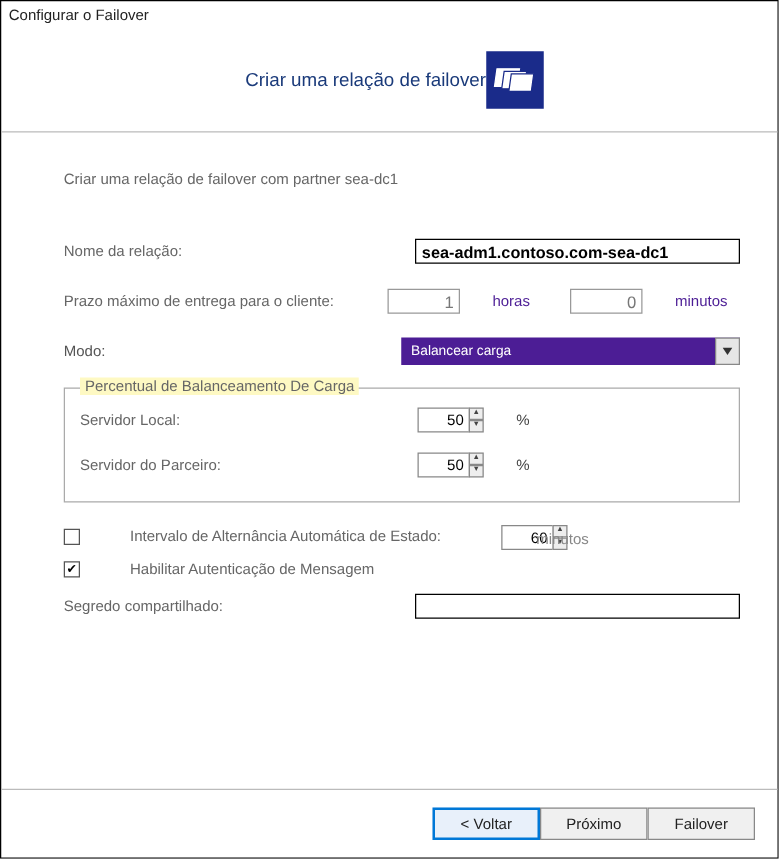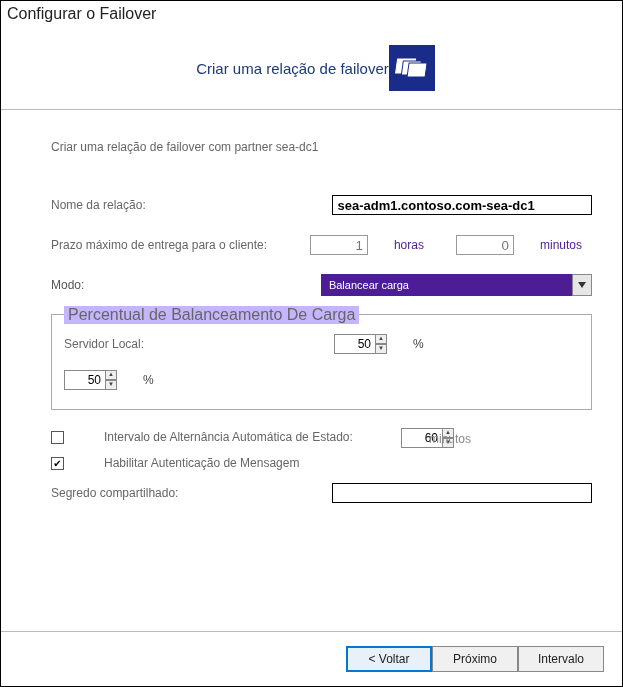--- a/index.html
+++ b/index.html
@@ -17,21 +17,21 @@
   .window {
     width: 623px;
     height: 687px;
     border: 1px solid #000;
     display: flex;
     flex-direction: column;
     background: #fff;
   }
   .titlebar {
     padding: 4px 6px;
-    font-size: 16px;
+    font-size: 12px;
     color: #222;
   }
   .header {
     display: flex;
     align-items: center;
     justify-content: center;
     padding: 18px 20px 18px 28px;
     border-bottom: 1px solid #bbb;
   }
   .header-title {
@@ -119,25 +119,25 @@
   }
   .group {
     border: 1px solid #aaa;
     margin: 0 0 20px 0;
     padding: 0 12px 18px 12px;
     position: relative;
   }
   .group-title {
     position: relative;
     top: -9px;
-    background: #c4b5fd;
+    background: #fef9c3;
     display: inline-block;
     padding: 0 4px;
     color: #666;
-    font-size: 16px;
+    font-size: 12px;
   }
   .group .row { margin-bottom: 14px; }
   .group .label { width: 248px; }
   .spinner {
     display: inline-flex;
     align-items: center;
   }
   .spinner input {
     width: 42px;
     height: 20px;
@@ -272,20 +272,21 @@
         <div class="spinner">
           <input value="50" style="">
           <div class="btns">
               <div>▲</div>
               <div>▼</div>
             </div>
         </div>
         <span class="pct">%</span>
       </div>
       <div class="row" style="margin-bottom:0">
+        <div class="label">Servidor do Parceiro:</div>
         <div class="spinner">
           <input value="50" style="">
           <div class="btns">
               <div>▲</div>
               <div>▼</div>
             </div>
         </div>
         <span class="pct">%</span>
       </div>
     </div>
@@ -310,15 +311,15 @@
 
     <div class="row">
       <div class="label">Segredo compartilhado:</div>
       <input class="text-input" style="width: 260px;" value="">
     </div>
   </div>
 
   <div class="footer">
     <div class="btn primary">&lt; Voltar</div>
     <div class="btn">Próximo</div>
-    <div class="btn">Intervalo</div>
+    <div class="btn">Failover</div>
   </div>
 </div>
 
 </body></html>

